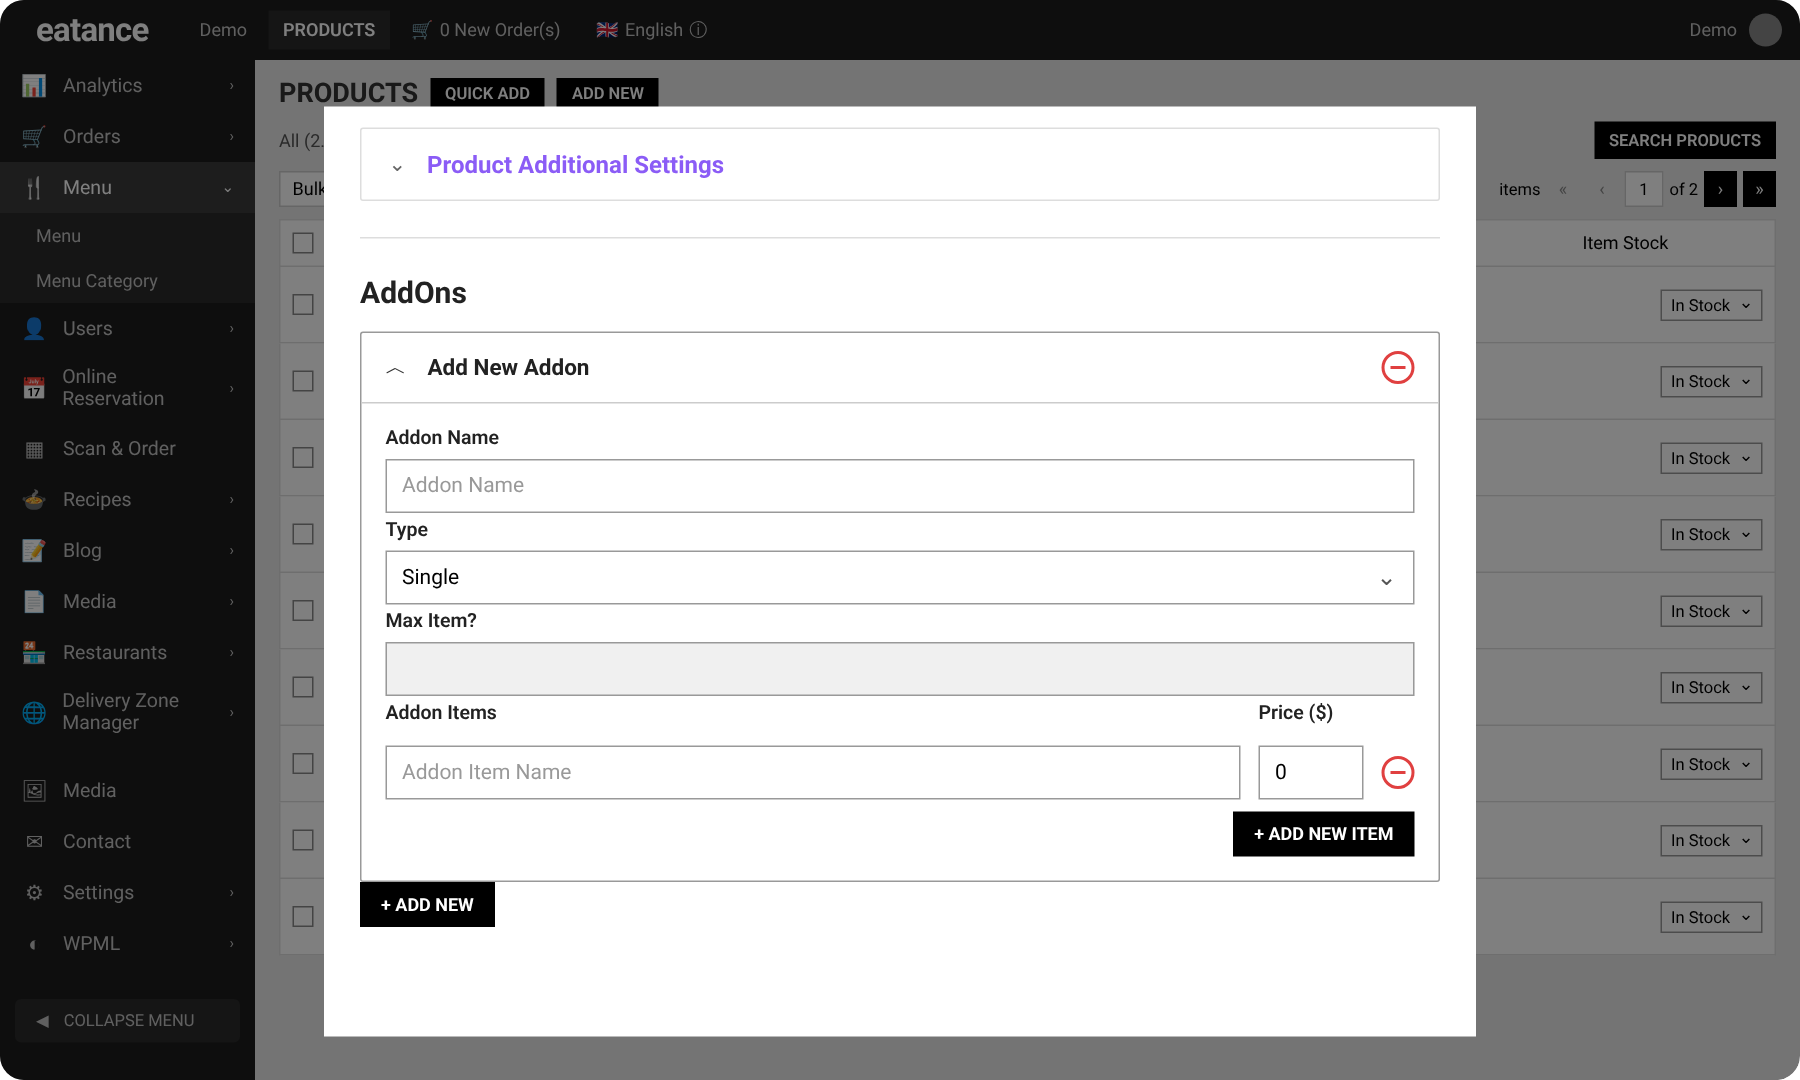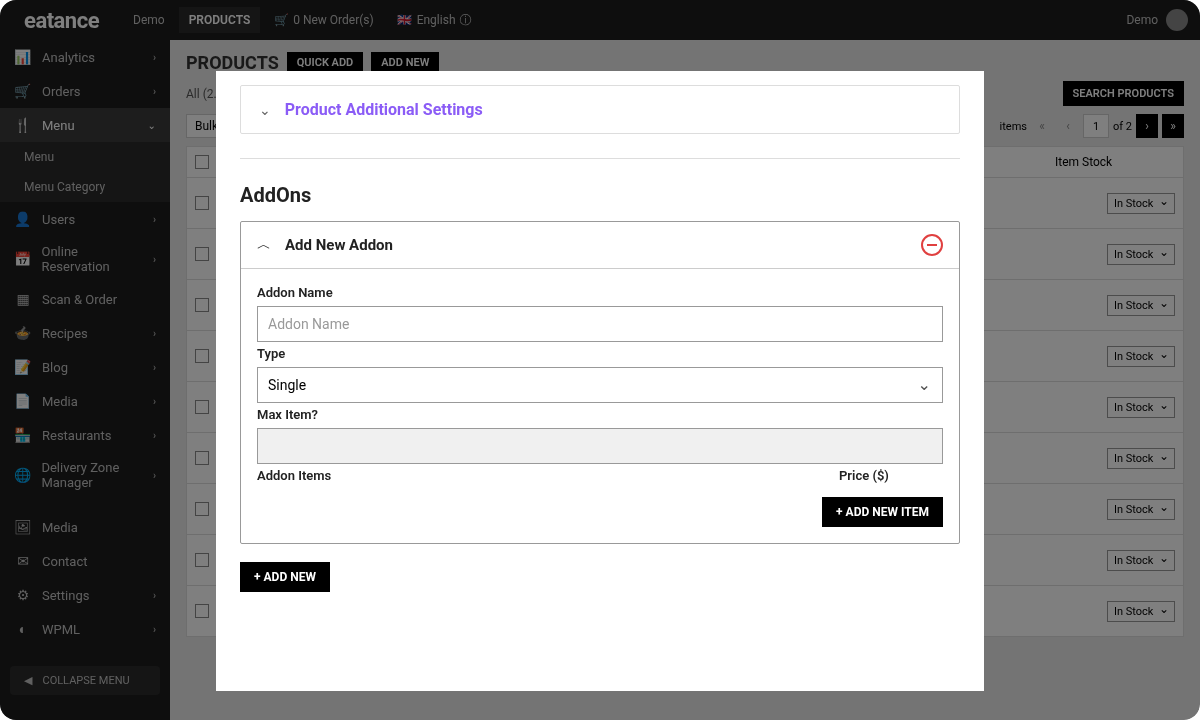--- a/index.html
+++ b/index.html
@@ -80,21 +80,21 @@
 .items-col-price { width: 70px; }
 
 .item-input-row { display: flex; gap: 12px; align-items: center; }
 .item-name-input { flex: 1; padding: 9px 10px; border: 1px solid #999; font-size: 14px; font-family: inherit; }
 .item-name-input::placeholder { color: #999; }
 .item-price-input { width: 70px; padding: 9px 10px; border: 1px solid #999; font-size: 14px; font-family: inherit; }
 
 .add-item-row { display: flex; justify-content: flex-end; margin-top: 8px; }
 .btn-black { background: #000; color: #fff; font-size: 12px; font-weight: 700; padding: 8px 14px; border: none; cursor: pointer; }
 
-.modal-actions { margin-top: 18px; }
+.modal-actions { }
 .modal-actions .btn-black { margin-bottom: 24px; display: inline-block; }
 </style>
 </head>
 <body>
 
 <div class="topbar">
   <div class="topbar-left">
     <div class="logo">eatance</div>
     <div class="topnav">
       <div class="topnav-item">Demo</div>
@@ -334,20 +334,25 @@
 
       <div class="items-row">
         <div class="items-col-name">
             <label class="form-label">Addon Items</label>
           </div>
         <div class="items-col-price">
             <label class="form-label">Price ($)</label>
           </div>
         <div style="width:22px"></div>
       </div>
+      <div class="item-input-row">
+        <input class="item-name-input" placeholder="Addon Item Name" style="">
+        <input class="item-price-input" value="0" style="">
+        <div class="remove-circle"></div>
+      </div>
 
       <div class="add-item-row">
         <button class="btn-black">+ ADD NEW ITEM</button>
       </div>
     </div>
   </div>
 
   <div class="modal-actions">
     <button class="btn-black">+ ADD NEW</button>
     <div></div>

